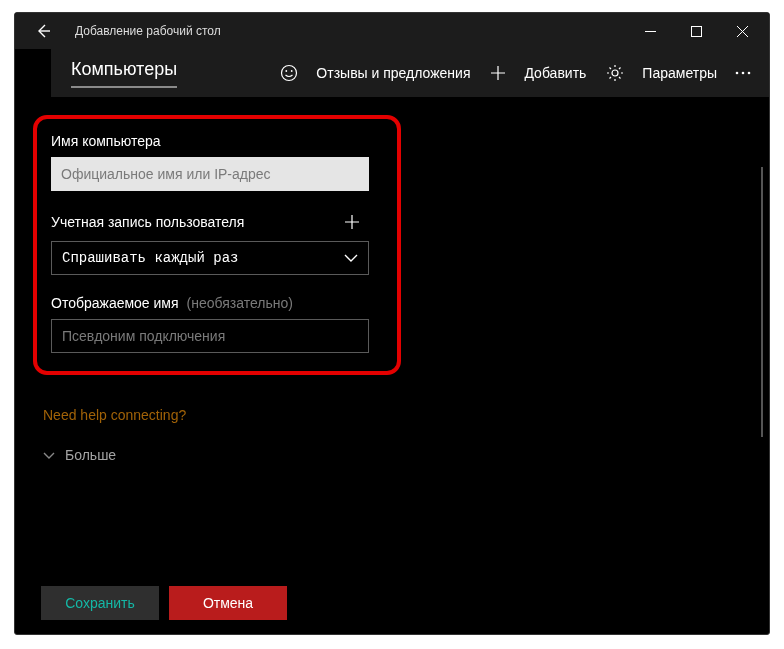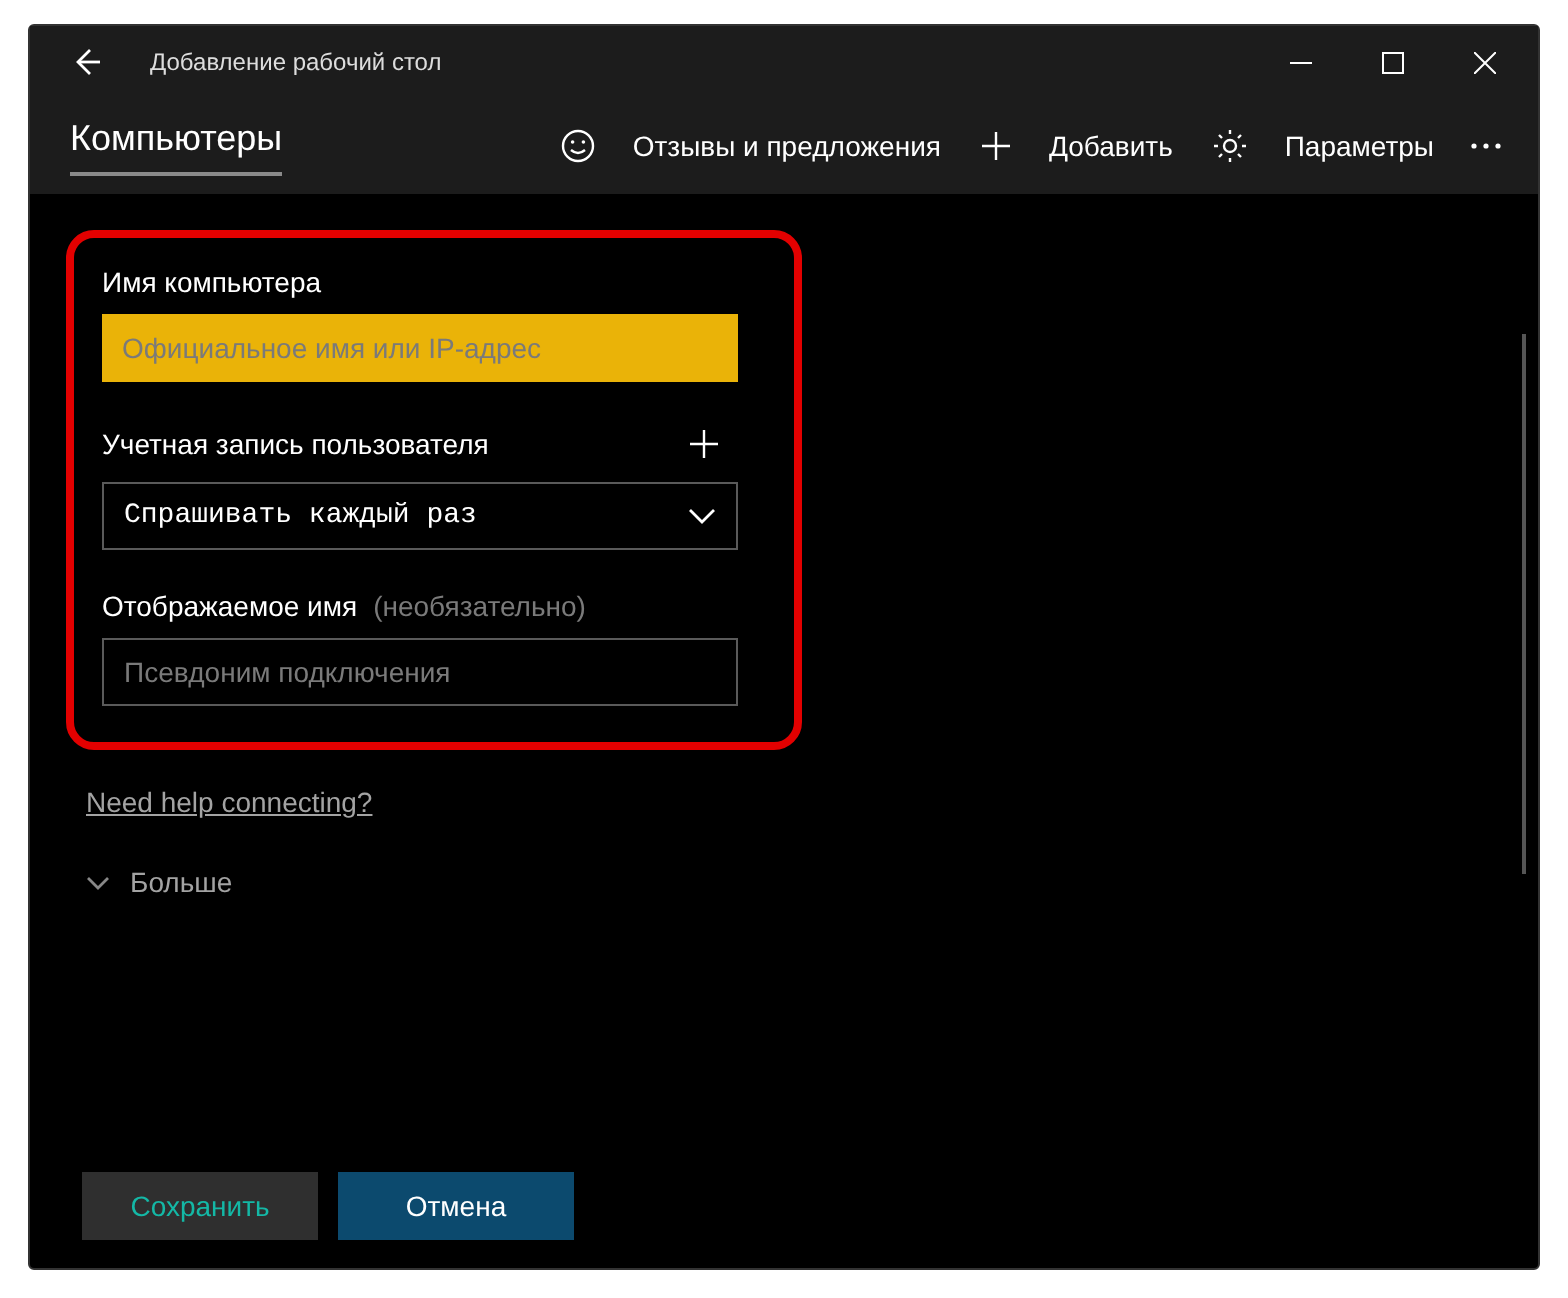--- a/index.html
+++ b/index.html
@@ -42,20 +42,21 @@
     width: 46px; height: 32px;
     display: flex; align-items: center; justify-content: center;
     cursor: pointer;
     color: #fff;
   }
   .toolbar {
     height: 48px;
     display: flex; align-items: center;
     padding: 0 10px 0 20px;
     background: #1c1c1c;
+    margin-left: 36px;
   }
   .tab {
     font-size: 18px; font-weight: 400;
     padding-bottom: 6px;
     border-bottom: 2px solid #8a8a8a;
   }
   .toolbar-spacer { flex: 1; }
   .toolbar-btn {
     display: flex; align-items: center;
     gap: 18px;
@@ -86,21 +87,21 @@
     font-size: 14px;
     margin-bottom: 8px;
     display: flex; align-items: center;
   }
   .optional { color: #7a7a7a; margin-left: 8px; font-size: 14px; }
   .field-row {
     display: flex; align-items: center; gap: 0;
   }
   .text-input {
     width: 318px; height: 34px;
-    background: #eab308;
+    background: #e5e5e5;
     border: none;
     padding: 0 10px;
     font-size: 14px;
     color: #333;
     outline: none;
   }
   .text-input::placeholder { color: #7a7a7a; }
   .dark-input {
     width: 318px; height: 34px;
     background: transparent;
@@ -122,24 +123,23 @@
   }
   .plus-btn {
     width: 34px; height: 22px;
     display: flex; align-items: center; justify-content: center;
     cursor: pointer;
     margin-left: auto;
   }
   .spacer-v { height: 20px; }
   .help-link {
     display: inline-block;
-    color: #a3a3a3;
-    font-size: 14px;
-    text-decoration: underline;
-    margin: 4px 0 24px 2px;
+    color: #a16207;
+    font-size: 14px;
+    margin: 18px 0 24px 2px;
     cursor: pointer;
   }
   .expand-row {
     display: flex; align-items: center; gap: 10px;
     color: #a3a3a3; font-size: 14px;
     cursor: pointer;
     margin-left: 2px;
   }
   .button-row {
     position: absolute;
@@ -148,21 +148,21 @@
   }
   .btn {
     width: 118px; height: 34px;
     display: flex; align-items: center; justify-content: center;
     font-size: 14px;
     cursor: pointer;
     border: none;
     color: #fff;
   }
   .btn-primary { background: #2f2f2f; color: #14b8a6; }
-  .btn-secondary { background: #0c4a6e; }
+  .btn-secondary { background: #b91c1c; }
   .scroll-track {
     position: absolute;
     right: 6px;
     top: 70px;
     width: 2px;
     height: 270px;
     background: #555;
   }
   svg { display: block; }
 </style>

